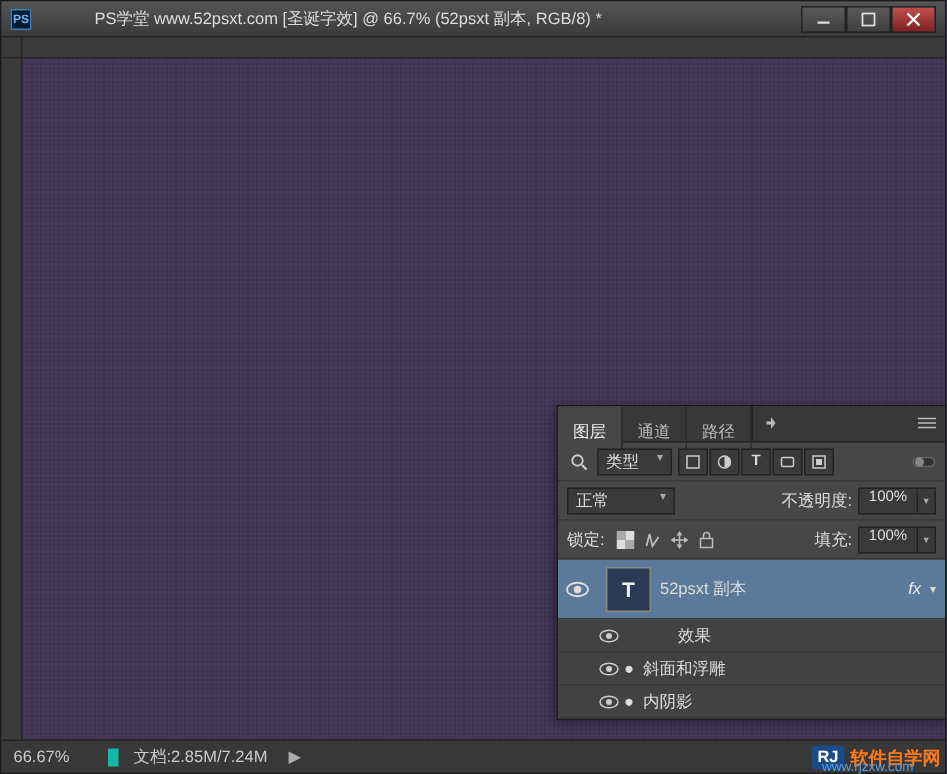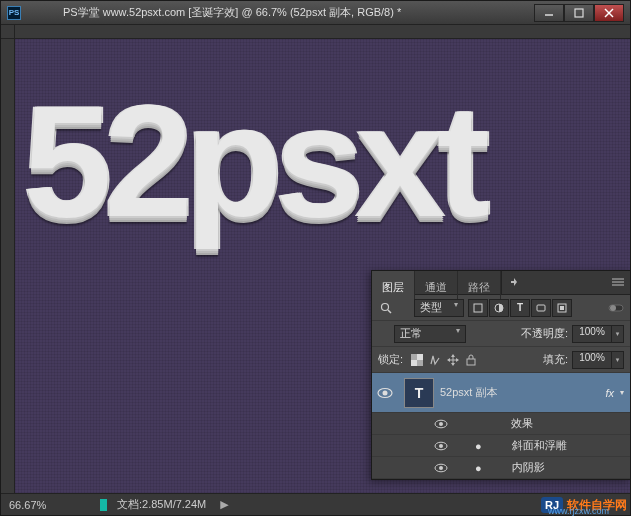--- a/index.html
+++ b/index.html
@@ -26,50 +26,50 @@
 .canvas-text { position: absolute; top: 30px; left: 8px; font-size: 160px; font-weight: 900; color: #e8e8e8; letter-spacing: -8px; font-family: Arial, sans-serif;
   text-shadow:
     0 2px 0 #ccc,
     0 4px 0 #bbb,
     0 6px 0 #aaa,
     0 8px 2px rgba(0,0,0,0.4),
     2px 0 0 #ddd,
     -2px 0 0 #ddd; }
 
 .statusbar { position: absolute; bottom: 0; left: 0; right: 0; height: 22px; background: #383838; border-top: 1px solid #222; display: flex; align-items: center; color: #ccc; font-size: 11px; }
-.zoom { width: 106px; padding: 0 8px; border-right: 7px solid #14b8a6; }
+.zoom { width: 78px; padding: 0 8px; border-right: 7px solid #14b8a6; }
 .docinfo { padding: 0 10px; }
 .status-arrow { margin-left: 4px; color: #aaa; }
 
 .layers-panel { position: absolute; top: 270px; right: 0; width: 260px; background: #474747; border: 1px solid #1a1a1a; box-shadow: -2px 2px 8px rgba(0,0,0,0.4); color: #ddd; font-size: 11px; }
 .panel-tabs { height: 24px; display: flex; align-items: stretch; background: #383838; border-bottom: 1px solid #222; }
 .panel-tab { padding: 16px 10px; display: flex; align-items: center; color: #bbb; cursor: pointer; border-right: 1px solid #2a2a2a; }
 .panel-tab.active { background: #474747; color: #eee; }
 .panel-menu { margin-left: auto; width: 24px; display: flex; align-items: center; justify-content: center; cursor: pointer; }
 .panel-collapse { width: 24px; display: flex; align-items: center; justify-content: center; cursor: pointer; border-left: 1px solid #222; }
 
 .panel-row { height: 26px; display: flex; align-items: center; padding: 0 6px; gap: 4px; border-bottom: 1px solid #393939; }
-.sel { height: 18px; background: #3a3a3a; border: 1px solid #222; display: flex; padding: 0 5px; gap: 4px; cursor: pointer; margin-left: 16px; }
+.sel { height: 18px; background: #3a3a3a; border: 1px solid #222; display: flex; padding: 0 5px; gap: 4px; cursor: pointer; }
 .sel .caret { margin-left: auto; font-size: 8px; color: #aaa; }
 .mini-icon { width: 16px; height: 16px; display: flex; align-items: center; justify-content: center; color: #ccc; font-size: 10px; }
 .filter-icons { display: flex; gap: 1px; }
 .filter-btn { width: 20px; height: 18px; background: #3a3a3a; border: 1px solid #222; display: flex; align-items: center; justify-content: center; cursor: pointer; font-size: 10px; }
 
 .pct-box { display: flex; align-items: center; }
 .pct-input { width: 40px; height: 18px; background: #3a3a3a; border: 1px solid #222; color: #ddd; font-size: 10px; text-align: center; }
 .pct-caret { width: 12px; height: 18px; background: #3a3a3a; border: 1px solid #222; border-left: none; display: flex; align-items: center; justify-content: center; font-size: 7px; color: #aaa; cursor: pointer; }
 
 .lock-row .label { margin-right: 2px; }
 .lock-icons { display: flex; gap: 2px; }
 .lock-ic { width: 16px; height: 16px; display: flex; align-items: center; justify-content: center; color: #bbb; cursor: pointer; font-size: 10px; }
 
 .layer-list { max-height: 130px; overflow: hidden; background: #424242; }
 .layer-item { display: flex; align-items: center; border-bottom: 1px solid #393939; }
 .layer-item.main { height: 40px; background: #5b7a9a; }
-.layer-item.sub { height: 22px; padding-left: 59px; gap: 24px; }
+.layer-item.sub { height: 22px; padding-left: 24px; }
 .eye { width: 26px; display: flex; align-items: center; justify-content: center; cursor: pointer; }
 .thumb { width: 30px; height: 30px; background: #2a3a55; border: 1px solid #888; margin: 0 6px; display: flex; align-items: center; justify-content: center; color: #eee; font-size: 14px; font-weight: bold; }
 .layer-name { flex: 1; }
 .fx-label { margin-right: 6px; font-style: italic; color: #e8e8e8; }
 .expand-caret { margin-right: 6px; font-size: 8px; cursor: pointer; }
 .sub .eye { width: 20px; }
 .sub .bullet { margin-right: 6px; color: #ddd; }
 .effects-label { padding-left: 36px; }
 
 .watermark { position: absolute; bottom: 2px; right: 4px; display: flex; align-items: flex-start; gap: 4px; font-size: 12px; font-weight: bold; }
@@ -105,21 +105,20 @@
         </div>
     </div>
   </div>
 
   <div class="canvas-area">
     <div class="ruler-corner"></div>
     <div class="ruler-h"></div>
     <div class="ruler-v"></div>
     <div class="canvas">
       <div class="canvas-texture"></div>
-      <div class="canvas-text">52psxt</div>
     </div>
     <div class="statusbar">
       <div class="zoom">66.67%</div>
       <div class="docinfo">文档:2.85M/7.24M</div>
       <span class="status-arrow">▶</span>
     </div>
   </div>
 </div>
 
 <div class="layers-panel">

